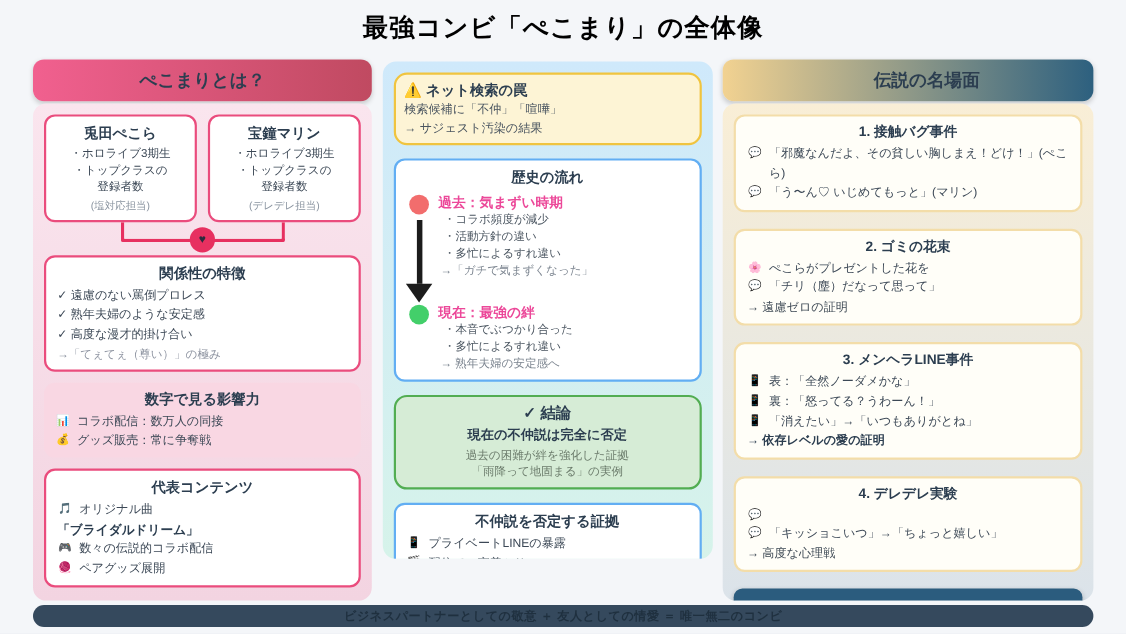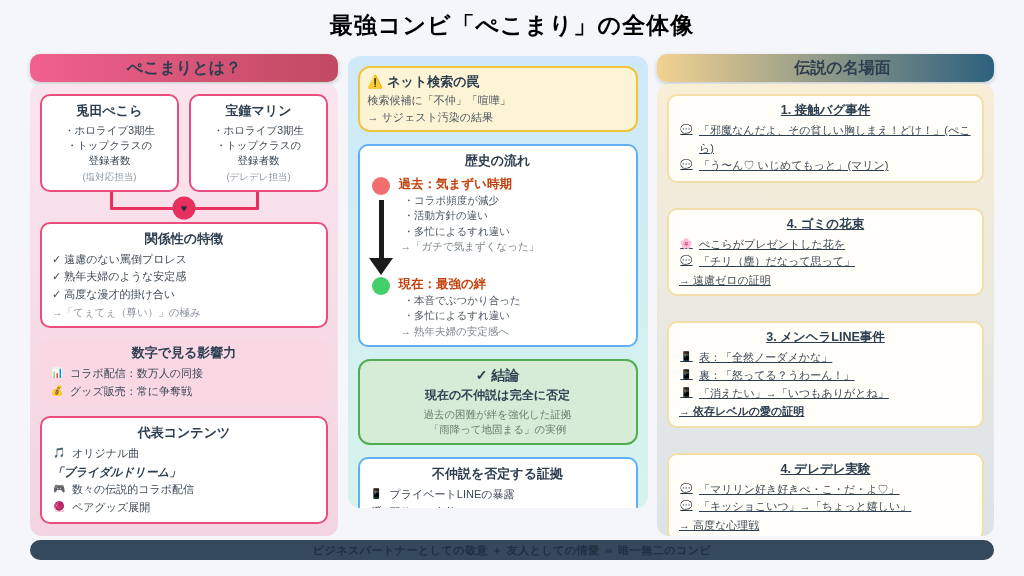--- a/index.html
+++ b/index.html
@@ -11,21 +11,21 @@
   .page-title{
     margin:0;padding-top:10px;text-align:center;
     font-size:23px;font-weight:bold;color:#000000;letter-spacing:1px;
   }
   .columns{display:flex;justify-content:space-between;padding:0 30px;margin-top:13px;}
   .col{display:flex;flex-direction:column;}
   .col-left{width:308px;}
   .col-mid{width:300px;}
   .col-right{width:337px;}
   .col-header{
-    height:28px;border-radius:10px;display:flex;align-items:center;justify-content:center;
+    height:38px;border-radius:10px;display:flex;align-items:center;justify-content:center;
     font-size:16px;font-weight:bold;color:#2c3e50;box-shadow:0 2px 5px rgba(0,0,0,0.18);
   }
   .hdr-pink{background:linear-gradient(90deg,#f1608f,#c04a61);}
   .hdr-cyan{background:linear-gradient(90deg,#47a1f5,#0be1f6);}
   .hdr-gold{background:linear-gradient(90deg,#f2d291,#2d607f);padding-left:34px;}
   .col-body{
     margin-top:2px;height:452px;border-radius:12px;padding:10px;box-sizing:border-box;overflow:hidden;
   }
   .body-pink{background:linear-gradient(180deg,#fae5ee,#f3d4e1);}
   .body-blue{background:linear-gradient(180deg,#cfe9fb,#d6f3ea);}
@@ -45,47 +45,47 @@
     display:flex;align-items:center;justify-content:center;font-size:11px;
   }
   .panel{border-radius:10px;padding:6px 10px;margin-top:10px;box-sizing:border-box;}
   .panel-border-pink{background:#fff;border:2px solid #ea4c7d;}
   .panel-fill-pink{background:#f9d7e3;}
   .panel-title{text-align:center;font-size:13px;font-weight:bold;color:#2c3e50;margin-bottom:3px;}
   .check-item{font-size:11px;color:#3c4856;line-height:1.6;}
   .note-gray{font-size:10.5px;color:#8d93a0;margin-top:2px;line-height:1.4;}
   .icon-line{display:flex;gap:5px;font-size:11px;color:#3c4856;line-height:1.6;align-items:flex-start;}
   .icon-line .ico{font-size:10px;width:15px;flex:none;text-align:center;}
-  .song-line{font-size:11.5px;font-weight:bold;color:#2c3e50;line-height:1.6;font-style:italic;}
+  .song-line{font-size:11.5px;font-weight:bold;color:#2c3e50;line-height:1.6;}
 
   
   .trap{background:#fdf4d5;border:2px solid #f0c43f;border-radius:12px;padding:5px 8px;text-align:left;}
   .trap-title{font-size:13px;font-weight:bold;color:#2c3e50;margin-bottom:1px;}
   .trap-line{font-size:11px;color:#4a5560;line-height:1.5;}
   .history{background:#fff;border:2px solid #62aef3;border-radius:10px;padding:6px 12px;margin-top:12px;}
   .timeline{position:relative;margin-top:6px;}
   .tl-line{position:absolute;left:7px;top:24px;width:5px;height:58px;background:#1c1c1c;}
   .tl-head{position:absolute;left:-3px;top:82px;width:0;height:0;
     border-left:12px solid transparent;border-right:12px solid transparent;border-top:17px solid #1c1c1c;}
   .phase{position:relative;padding-left:27px;}
   .phase-present{margin-top:21px;}
   .dot{position:absolute;left:0;top:1px;width:18px;height:18px;border-radius:50%;}
   .dot-red{background:#f26d6d;}
   .dot-green{background:#43cf6a;}
-  .phase-label{font-size:12.5px;font-weight:bold;color:#c2410c;line-height:1.35;}
+  .phase-label{font-size:12.5px;font-weight:bold;color:#ec4899;line-height:1.35;}
   .phase-item{font-size:10.5px;color:#4a5560;line-height:1.48;padding-left:5px;}
   .phase-note{font-size:10.5px;color:#7c8590;padding-left:2px;line-height:1.45;}
   .conclusion{background:#d6ecd6;border:2px solid #52ad52;border-radius:12px;padding:6px 8px;margin-top:12px;text-align:center;}
   .conclusion-title{font-size:14px;font-weight:bold;color:#2c3e50;margin-bottom:2px;}
   .conclusion-sub{font-size:12px;font-weight:bold;color:#2c3e50;margin-bottom:3px;}
   .conclusion-line{font-size:10.5px;color:#6b7b6b;line-height:1.45;}
   .evidence{background:#fff;border:2px solid #62aef3;border-radius:10px;padding:6px 10px;margin-top:12px;}
 
   
-  .scene{background:#fffef8;border:2px solid #f3dda9;border-radius:10px;padding:6px 10px;margin-bottom:25px;box-sizing:border-box;text-decoration:underline;}
+  .scene{background:#fffef8;border:2px solid #f3dda9;border-radius:10px;padding:6px 10px;margin-bottom:15px;box-sizing:border-box;}
   .scene-title{text-align:center;font-size:12.5px;font-weight:bold;color:#2c3e50;margin-bottom:3px;}
   .scene-note{font-size:11px;color:#3f4a55;margin-top:1px;line-height:1.5;}
   .scene-note-bold{font-weight:bold;color:#2c3e50;}
   .banner{
     background:#2b5c7e;border-radius:8px;height:44px;display:flex;align-items:center;justify-content:center;
     font-size:19px;font-weight:bold;color:#ffffff;box-shadow:0 2px 5px rgba(0,0,0,0.2);letter-spacing:1px;
   }
   .footer-bar{
     margin:4px 30px 0;height:20px;background:#35495d;border-radius:10px;
     display:flex;align-items:center;justify-content:center;
@@ -234,21 +234,21 @@
             <span class="ico">💬</span>
             <span>「邪魔なんだよ、その貧しい胸しまえ！どけ！」(ぺこら)</span>
           </div>
           <div class="icon-line">
             <span class="ico">💬</span>
             <span>「う〜ん♡ いじめてもっと」(マリン)</span>
           </div>
         </div>
 
         <div class="scene">
-          <div class="scene-title">4. ゴミの花束</div>
+          <div class="scene-title">2. ゴミの花束</div>
           <div class="icon-line">
             <span class="ico">🌸</span>
             <span>ぺこらがプレゼントした花を</span>
           </div>
           <div class="icon-line">
             <span class="ico">💬</span>
             <span>「チリ（塵）だなって思って」</span>
           </div>
           <div class="scene-note">→ 遠慮ゼロの証明</div>
         </div>
@@ -267,21 +267,20 @@
             <span class="ico">📱</span>
             <span>「消えたい」→「いつもありがとね」</span>
           </div>
           <div class="scene-note scene-note-bold">→ 依存レベルの愛の証明</div>
         </div>
 
         <div class="scene">
           <div class="scene-title">4. デレデレ実験</div>
           <div class="icon-line">
             <span class="ico">💬</span>
-            <span>「マリリン好き好きぺ・こ・だ・よ♡」</span>
           </div>
           <div class="icon-line">
             <span class="ico">💬</span>
             <span>「キッショこいつ」→「ちょっと嬉しい」</span>
           </div>
           <div class="scene-note">→ 高度な心理戦</div>
         </div>
 
         <div class="banner">= 最強の絆の証明</div>
 

